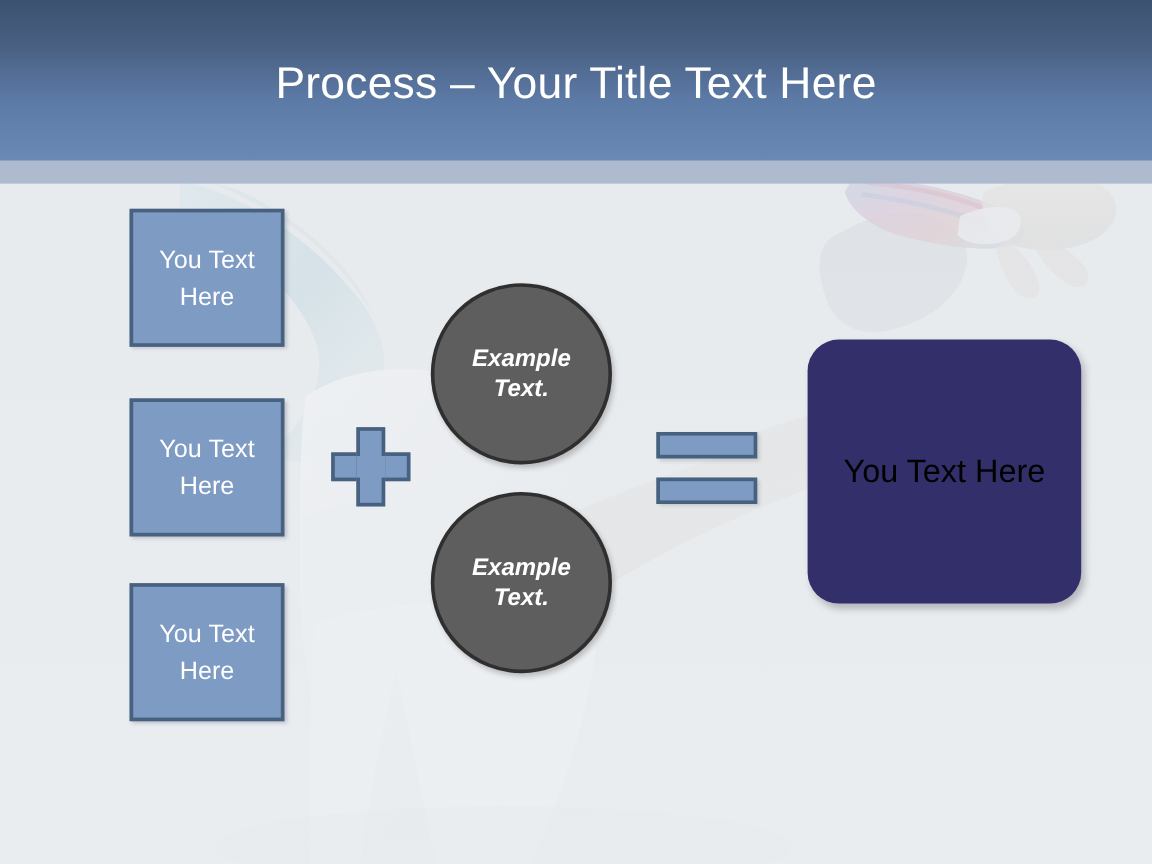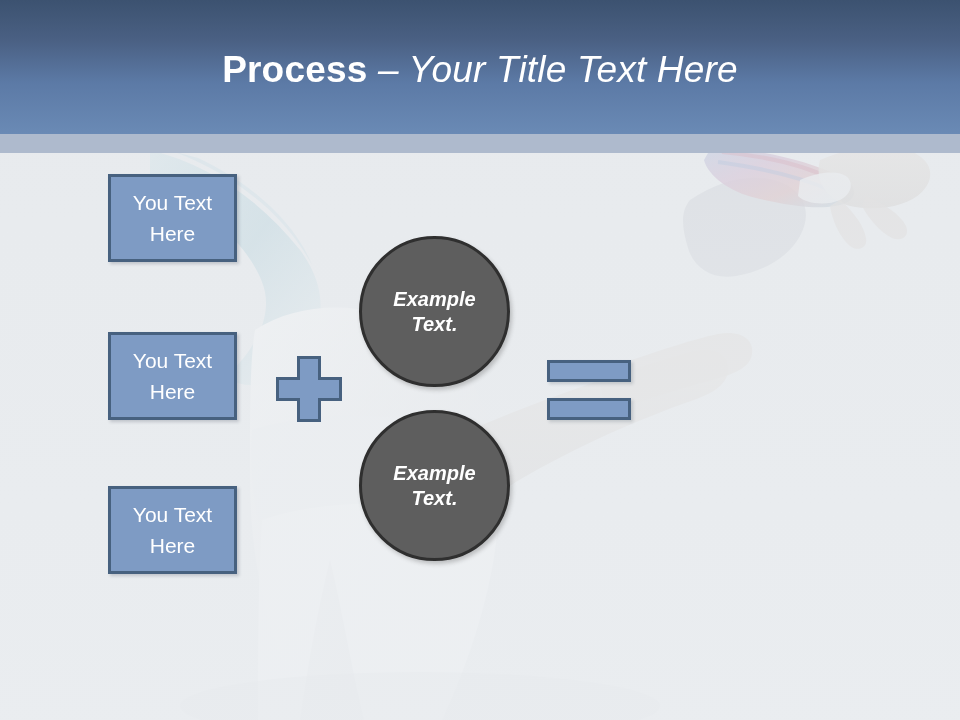--- a/index.html
+++ b/index.html
@@ -67,29 +67,29 @@
     left: 0;
     top: 48px;
     width: 960px;
     text-align: center;
     color: #ffffff;
     font-size: 37px;
     line-height: 44px;
     letter-spacing: 0.2px;
     white-space: nowrap;
   }
-  .slide-title .t-strong { font-weight: bold; }
-  .slide-title .t-rest   { font-weight: normal; font-style: italic; }
+  .slide-title .t-strong { font-weight: normal; }
+  .slide-title .t-rest   { font-weight: normal; }
 
   
   .step-box {
     position: absolute;
     left: 108px;
     width: 129px;
-    height: 88px;
+    height: 115px;
     background: #7e9bc4;
     border: 3px solid #47617f;
     box-sizing: border-box;
     display: flex;
     align-items: center;
     justify-content: center;
     text-align: center;
     color: #ffffff;
     font-size: 21px;
     line-height: 31px;
@@ -299,14 +299,17 @@
   </div>
   <div class="circle circle-2">
     <span>Example<br>Text.</span>
   </div>
 
   <div class="op-equals">
     <div class="eq-bar eq-bar-top"></div>
     <div class="eq-bar eq-bar-bottom"></div>
   </div>
 
+  <div class="result-box">
+    <span>You Text Here</span>
+  </div>
 
 </div>
 
 </body></html>

